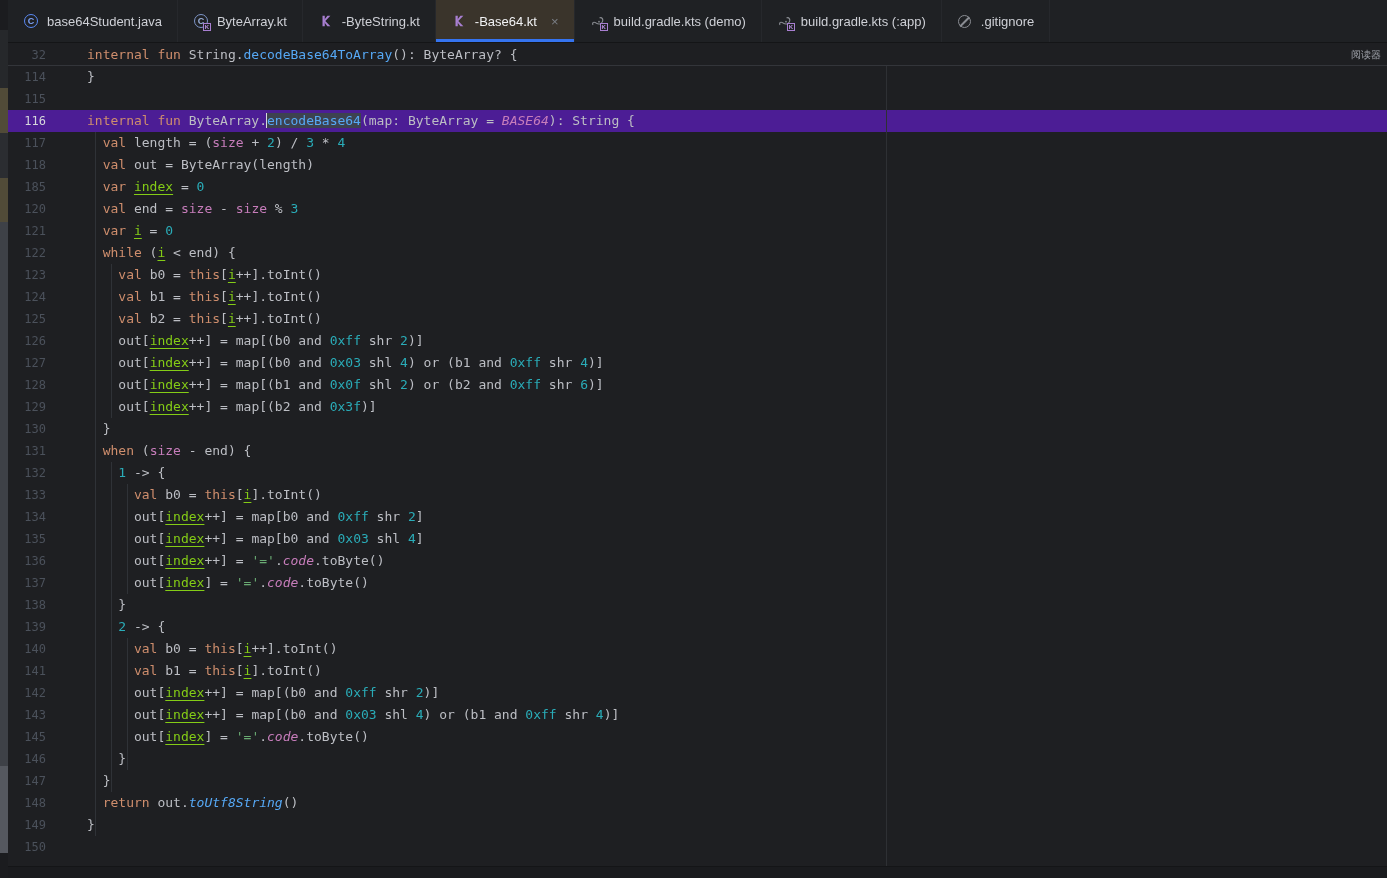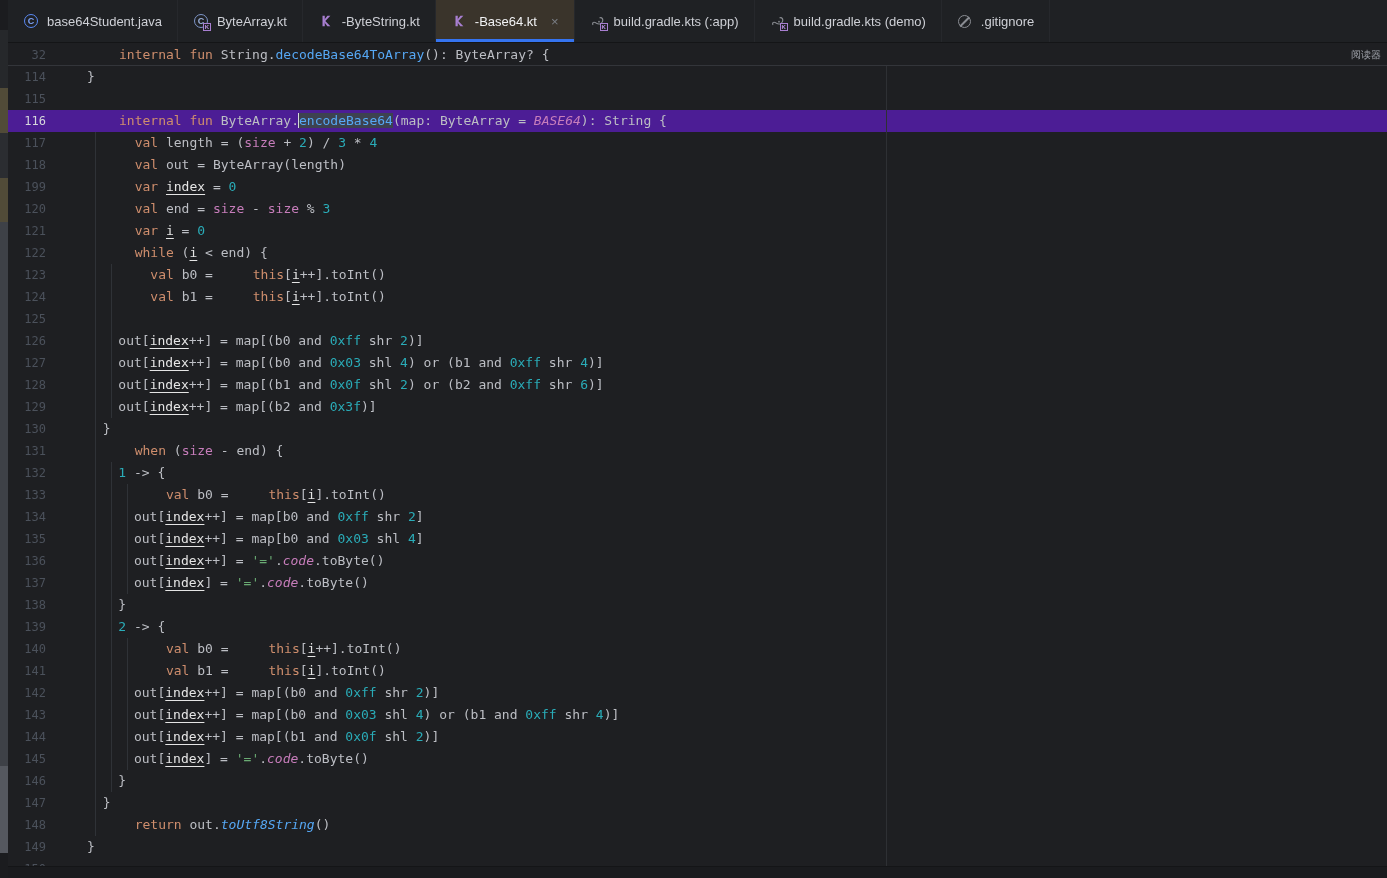--- a/index.html
+++ b/index.html
@@ -38,29 +38,29 @@
 
   .row { position:relative; height:22px; line-height:22px; white-space:pre; display:flex; z-index:1; }
   .row.current { background:#4c1d95; }
   .ln { flex:0 0 38px; text-align:right; font:12px/22px "DejaVu Sans Mono", monospace; color:#4b515b; }
   .row.current .ln { color:#d5d7dc; }
   .codetext { font:13px/22px "DejaVu Sans Mono", monospace; color:#bcbec4; padding-left:41px; }
 
   .sticky { border-bottom:1px solid #33353a; background:#1e1f22; position:relative; z-index:4; }
   .reader { position:absolute; right:6px; top:0; font-size:10px; color:#9da0a8; line-height:22px; z-index:5; }
 
-  .s-kw   { color:#cf8e6d;margin-left:32px; }
+  .s-kw   { color:#cf8e6d; }
   .s-txt  { color:#bcbec4; }
   .s-num  { color:#2aacb8; }
   .s-prop { color:#c77dbb;text-align:right; }
   .s-propi{ color:#c77dbb; font-style:italic; }
   .s-str  { color:#6aab73; }
   .s-fn   { color:#56a8f5; }
   .s-fni  { color:#56a8f5; font-style:italic; }
-  .s-mut  { color:#e5e5e5; text-decoration:underline; text-underline-offset:3px; }
+  .s-mut  { color:#84cc16; text-decoration:underline; text-underline-offset:3px; }
   .s-hlid { background:#3d4250; }
   .caret  { display:inline-block; width:2px; height:15px; background:#d6d8dd; vertical-align:-3px; margin:0 -1px; }
 
   .lines-wrap { position:relative; }
   .iguide { position:absolute; width:1px; background:#2f3237; z-index:2; }
   .margin-guide { position:absolute; top:0; bottom:0; left:878px; width:1px; background:#2e3034; z-index:2; }
 
   .bottom-bar { position:absolute; left:0; bottom:0; width:1387px; height:12px; background:#1a1b1e;
                 border-top:1px solid #141517; z-index:7; }
 </style>
@@ -116,31 +116,31 @@
           <span class="close">×</span>
         </div>
         <div class="tab">
           <span class="ticon">
             <svg width="15" height="15" viewBox="0 0 16 16">
               <path d="M13.5 4.2c-1-1.1-2.6-1.2-3.7-.3l.9 1c.6-.4 1.4-.3 1.9.3.7.8.6 2.6-.8 4-1.6 1.6-3.4.9-4.6.2C5.6 8.4 4 7.6 2.8 8.8c-.8.8-.8 2.2 0 3.1l.9-.8c-.4-.5-.4-1.1 0-1.5.6-.6 1.6-.1 3 .7 1.5.9 3.9 1.7 6-.4 1.9-1.9 1.9-4.5.8-5.7z" fill="#8a8d93"></path>
               <circle cx="9.6" cy="8.2" r=".9" fill="#8a8d93"></circle>
             </svg>
             <span class="kbadge">K</span>
           </span>
-          <span>build.gradle.kts (:app)</span>
+          <span>build.gradle.kts (demo)</span>
         </div>
         <div class="tab">
           <span class="ticon">
             <svg width="15" height="15" viewBox="0 0 16 16">
               <path d="M13.5 4.2c-1-1.1-2.6-1.2-3.7-.3l.9 1c.6-.4 1.4-.3 1.9.3.7.8.6 2.6-.8 4-1.6 1.6-3.4.9-4.6.2C5.6 8.4 4 7.6 2.8 8.8c-.8.8-.8 2.2 0 3.1l.9-.8c-.4-.5-.4-1.1 0-1.5.6-.6 1.6-.1 3 .7 1.5.9 3.9 1.7 6-.4 1.9-1.9 1.9-4.5.8-5.7z" fill="#8a8d93"></path>
               <circle cx="9.6" cy="8.2" r=".9" fill="#8a8d93"></circle>
             </svg>
             <span class="kbadge">K</span>
           </span>
-          <span>build.gradle.kts (demo)</span>
+          <span>build.gradle.kts (:app)</span>
         </div>
         <div class="tab">
           <span class="ticon">
             <span class="slash-circle"></span>
           </span>
           <span>.gitignore</span>
         </div>
       </div>
 
     <div class="editor">
@@ -156,46 +156,45 @@
         <div class="iguide" style="left:87px;top:66px;height:704px;"></div>
         <div class="iguide" style="left:103px;top:198px;height:154px;"></div>
         <div class="iguide" style="left:103px;top:396px;height:330px;"></div>
         <div class="iguide" style="left:119px;top:418px;height:110px;"></div>
         <div class="iguide" style="left:119px;top:572px;height:132px;"></div>
       <div class="row"><span class="ln">114</span><span class="codetext"><span class="s-txt">}</span></span></div>
           <div class="row"><span class="ln">115</span><span class="codetext"></span></div>
           <div class="row current"><span class="ln">116</span><span class="codetext"><span class="s-kw">internal fun </span><span class="s-txt">ByteArray.</span><span class="caret"></span><span class="s-fn s-hlid">encodeBase64</span><span class="s-txt">(map: ByteArray = </span><span class="s-propi">BASE64</span><span class="s-txt">): String {</span></span></div>
           <div class="row"><span class="ln">117</span><span class="codetext"><span class="s-txt">  </span><span class="s-kw">val </span><span class="s-txt">length = (</span><span class="s-prop">size</span><span class="s-txt"> + </span><span class="s-num">2</span><span class="s-txt">) / </span><span class="s-num">3</span><span class="s-txt"> * </span><span class="s-num">4</span></span></div>
           <div class="row"><span class="ln">118</span><span class="codetext"><span class="s-txt">  </span><span class="s-kw">val </span><span class="s-txt">out = ByteArray(length)</span></span></div>
-          <div class="row"><span class="ln">199</span><span class="codetext"><span class="s-txt">  </span><span class="s-kw">var </span><span class="s-mut">index</span><span class="s-txt"> = </span><span class="s-num">0</span></span></div>
+          <div class="row"><span class="ln">185</span><span class="codetext"><span class="s-txt">  </span><span class="s-kw">var </span><span class="s-mut">index</span><span class="s-txt"> = </span><span class="s-num">0</span></span></div>
           <div class="row"><span class="ln">120</span><span class="codetext"><span class="s-txt">  </span><span class="s-kw">val </span><span class="s-txt">end = </span><span class="s-prop">size</span><span class="s-txt"> - </span><span class="s-prop">size</span><span class="s-txt"> % </span><span class="s-num">3</span></span></div>
           <div class="row"><span class="ln">121</span><span class="codetext"><span class="s-txt">  </span><span class="s-kw">var </span><span class="s-mut">i</span><span class="s-txt"> = </span><span class="s-num">0</span></span></div>
           <div class="row"><span class="ln">122</span><span class="codetext"><span class="s-txt">  </span><span class="s-kw">while</span><span class="s-txt"> (</span><span class="s-mut">i</span><span class="s-txt"> &lt; end) {</span></span></div>
           <div class="row"><span class="ln">123</span><span class="codetext"><span class="s-txt">    </span><span class="s-kw">val </span><span class="s-txt">b0 = </span><span class="s-kw">this</span><span class="s-txt">[</span><span class="s-mut">i</span><span class="s-txt">++].toInt()</span></span></div>
           <div class="row"><span class="ln">124</span><span class="codetext"><span class="s-txt">    </span><span class="s-kw">val </span><span class="s-txt">b1 = </span><span class="s-kw">this</span><span class="s-txt">[</span><span class="s-mut">i</span><span class="s-txt">++].toInt()</span></span></div>
-          <div class="row"><span class="ln">125</span></div>
+          <div class="row"><span class="ln">125</span><span class="codetext"><span class="s-txt">    </span><span class="s-kw">val </span><span class="s-txt">b2 = </span><span class="s-kw">this</span><span class="s-txt">[</span><span class="s-mut">i</span><span class="s-txt">++].toInt()</span></span></div>
           <div class="row"><span class="ln">126</span><span class="codetext"><span class="s-txt">    out[</span><span class="s-mut">index</span><span class="s-txt">++] = map[(b0 and </span><span class="s-num">0xff</span><span class="s-txt"> shr </span><span class="s-num">2</span><span class="s-txt">)]</span></span></div>
           <div class="row"><span class="ln">127</span><span class="codetext"><span class="s-txt">    out[</span><span class="s-mut">index</span><span class="s-txt">++] = map[(b0 and </span><span class="s-num">0x03</span><span class="s-txt"> shl </span><span class="s-num">4</span><span class="s-txt">) or (b1 and </span><span class="s-num">0xff</span><span class="s-txt"> shr </span><span class="s-num">4</span><span class="s-txt">)]</span></span></div>
           <div class="row"><span class="ln">128</span><span class="codetext"><span class="s-txt">    out[</span><span class="s-mut">index</span><span class="s-txt">++] = map[(b1 and </span><span class="s-num">0x0f</span><span class="s-txt"> shl </span><span class="s-num">2</span><span class="s-txt">) or (b2 and </span><span class="s-num">0xff</span><span class="s-txt"> shr </span><span class="s-num">6</span><span class="s-txt">)]</span></span></div>
           <div class="row"><span class="ln">129</span><span class="codetext"><span class="s-txt">    out[</span><span class="s-mut">index</span><span class="s-txt">++] = map[(b2 and </span><span class="s-num">0x3f</span><span class="s-txt">)]</span></span></div>
           <div class="row"><span class="ln">130</span><span class="codetext"><span class="s-txt">  }</span></span></div>
           <div class="row"><span class="ln">131</span><span class="codetext"><span class="s-txt">  </span><span class="s-kw">when</span><span class="s-txt"> (</span><span class="s-prop">size</span><span class="s-txt"> - end) {</span></span></div>
           <div class="row"><span class="ln">132</span><span class="codetext"><span class="s-txt">    </span><span class="s-num">1</span><span class="s-txt"> -&gt; {</span></span></div>
           <div class="row"><span class="ln">133</span><span class="codetext"><span class="s-txt">      </span><span class="s-kw">val </span><span class="s-txt">b0 = </span><span class="s-kw">this</span><span class="s-txt">[</span><span class="s-mut">i</span><span class="s-txt">].toInt()</span></span></div>
           <div class="row"><span class="ln">134</span><span class="codetext"><span class="s-txt">      out[</span><span class="s-mut">index</span><span class="s-txt">++] = map[b0 and </span><span class="s-num">0xff</span><span class="s-txt"> shr </span><span class="s-num">2</span><span class="s-txt">]</span></span></div>
           <div class="row"><span class="ln">135</span><span class="codetext"><span class="s-txt">      out[</span><span class="s-mut">index</span><span class="s-txt">++] = map[b0 and </span><span class="s-num">0x03</span><span class="s-txt"> shl </span><span class="s-num">4</span><span class="s-txt">]</span></span></div>
           <div class="row"><span class="ln">136</span><span class="codetext"><span class="s-txt">      out[</span><span class="s-mut">index</span><span class="s-txt">++] = </span><span class="s-str">'='</span><span class="s-txt">.</span><span class="s-propi">code</span><span class="s-txt">.toByte()</span></span></div>
           <div class="row"><span class="ln">137</span><span class="codetext"><span class="s-txt">      out[</span><span class="s-mut">index</span><span class="s-txt">] = </span><span class="s-str">'='</span><span class="s-txt">.</span><span class="s-propi">code</span><span class="s-txt">.toByte()</span></span></div>
           <div class="row"><span class="ln">138</span><span class="codetext"><span class="s-txt">    }</span></span></div>
           <div class="row"><span class="ln">139</span><span class="codetext"><span class="s-txt">    </span><span class="s-num">2</span><span class="s-txt"> -&gt; {</span></span></div>
           <div class="row"><span class="ln">140</span><span class="codetext"><span class="s-txt">      </span><span class="s-kw">val </span><span class="s-txt">b0 = </span><span class="s-kw">this</span><span class="s-txt">[</span><span class="s-mut">i</span><span class="s-txt">++].toInt()</span></span></div>
           <div class="row"><span class="ln">141</span><span class="codetext"><span class="s-txt">      </span><span class="s-kw">val </span><span class="s-txt">b1 = </span><span class="s-kw">this</span><span class="s-txt">[</span><span class="s-mut">i</span><span class="s-txt">].toInt()</span></span></div>
           <div class="row"><span class="ln">142</span><span class="codetext"><span class="s-txt">      out[</span><span class="s-mut">index</span><span class="s-txt">++] = map[(b0 and </span><span class="s-num">0xff</span><span class="s-txt"> shr </span><span class="s-num">2</span><span class="s-txt">)]</span></span></div>
           <div class="row"><span class="ln">143</span><span class="codetext"><span class="s-txt">      out[</span><span class="s-mut">index</span><span class="s-txt">++] = map[(b0 and </span><span class="s-num">0x03</span><span class="s-txt"> shl </span><span class="s-num">4</span><span class="s-txt">) or (b1 and </span><span class="s-num">0xff</span><span class="s-txt"> shr </span><span class="s-num">4</span><span class="s-txt">)]</span></span></div>
-          <div class="row"><span class="ln">144</span><span class="codetext"><span class="s-txt">      out[</span><span class="s-mut">index</span><span class="s-txt">++] = map[(b1 and </span><span class="s-num">0x0f</span><span class="s-txt"> shl </span><span class="s-num">2</span><span class="s-txt">)]</span></span></div>
           <div class="row"><span class="ln">145</span><span class="codetext"><span class="s-txt">      out[</span><span class="s-mut">index</span><span class="s-txt">] = </span><span class="s-str">'='</span><span class="s-txt">.</span><span class="s-propi">code</span><span class="s-txt">.toByte()</span></span></div>
           <div class="row"><span class="ln">146</span><span class="codetext"><span class="s-txt">    }</span></span></div>
           <div class="row"><span class="ln">147</span><span class="codetext"><span class="s-txt">  }</span></span></div>
           <div class="row"><span class="ln">148</span><span class="codetext"><span class="s-txt">  </span><span class="s-kw">return</span><span class="s-txt"> out.</span><span class="s-fni">toUtf8String</span><span class="s-txt">()</span></span></div>
           <div class="row"><span class="ln">149</span><span class="codetext"><span class="s-txt">}</span></span></div>
           <div class="row"><span class="ln">150</span><span class="codetext"></span></div>
         </div>
     </div>
 
     <div class="bottom-bar"></div>

